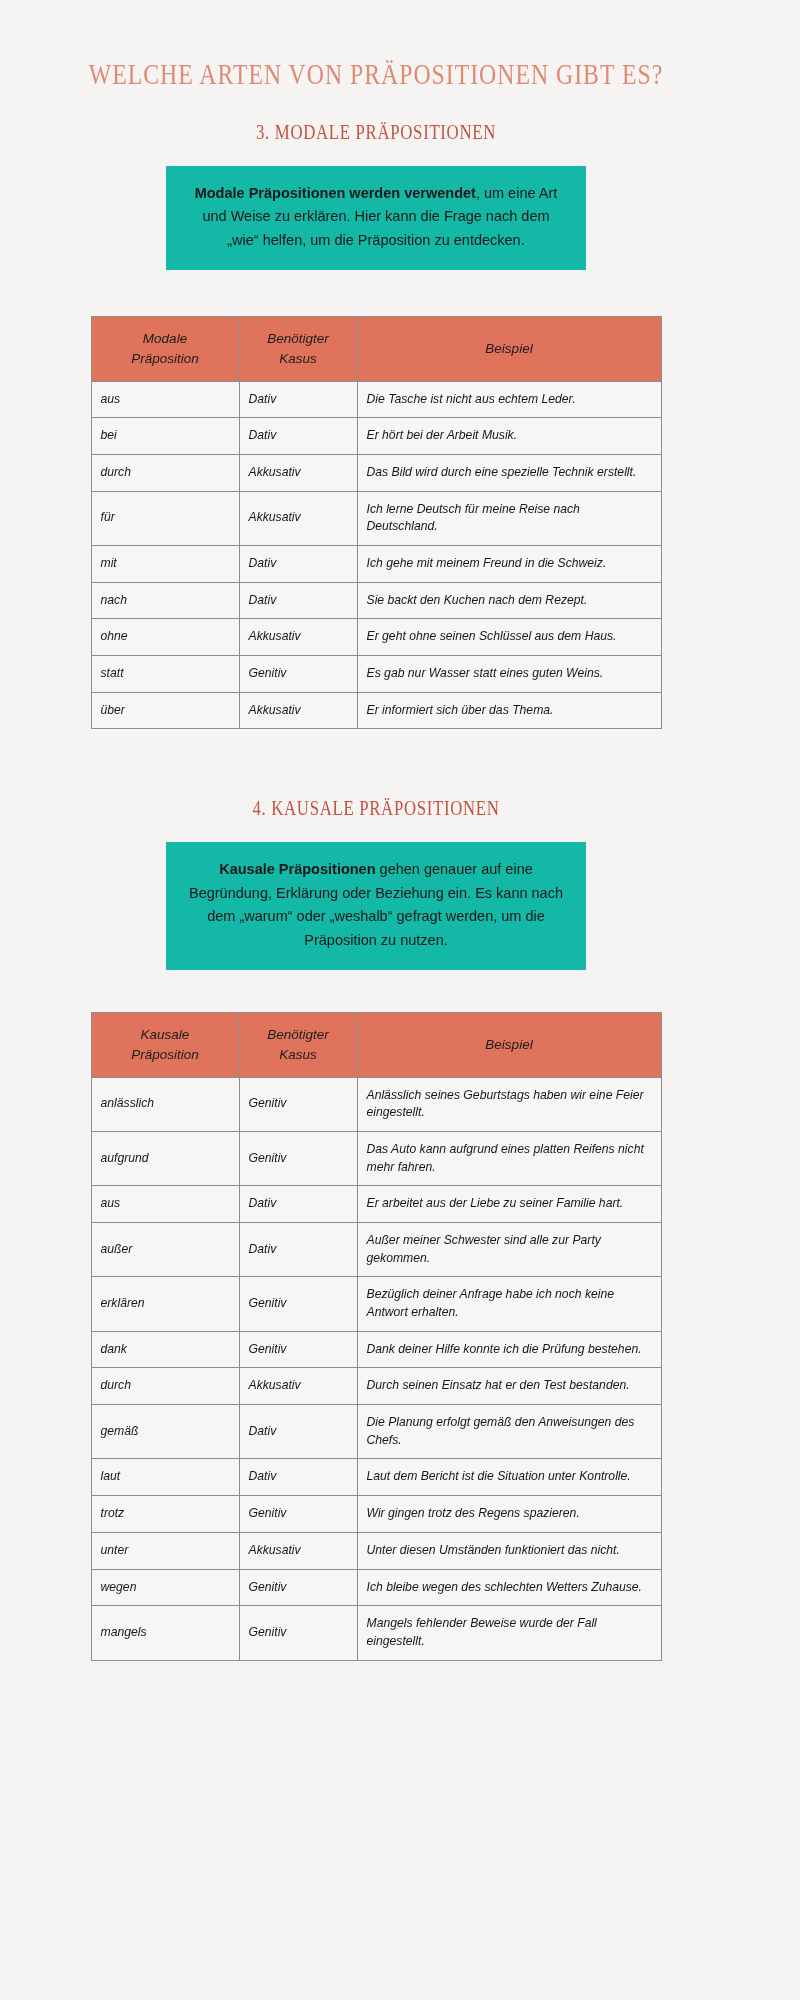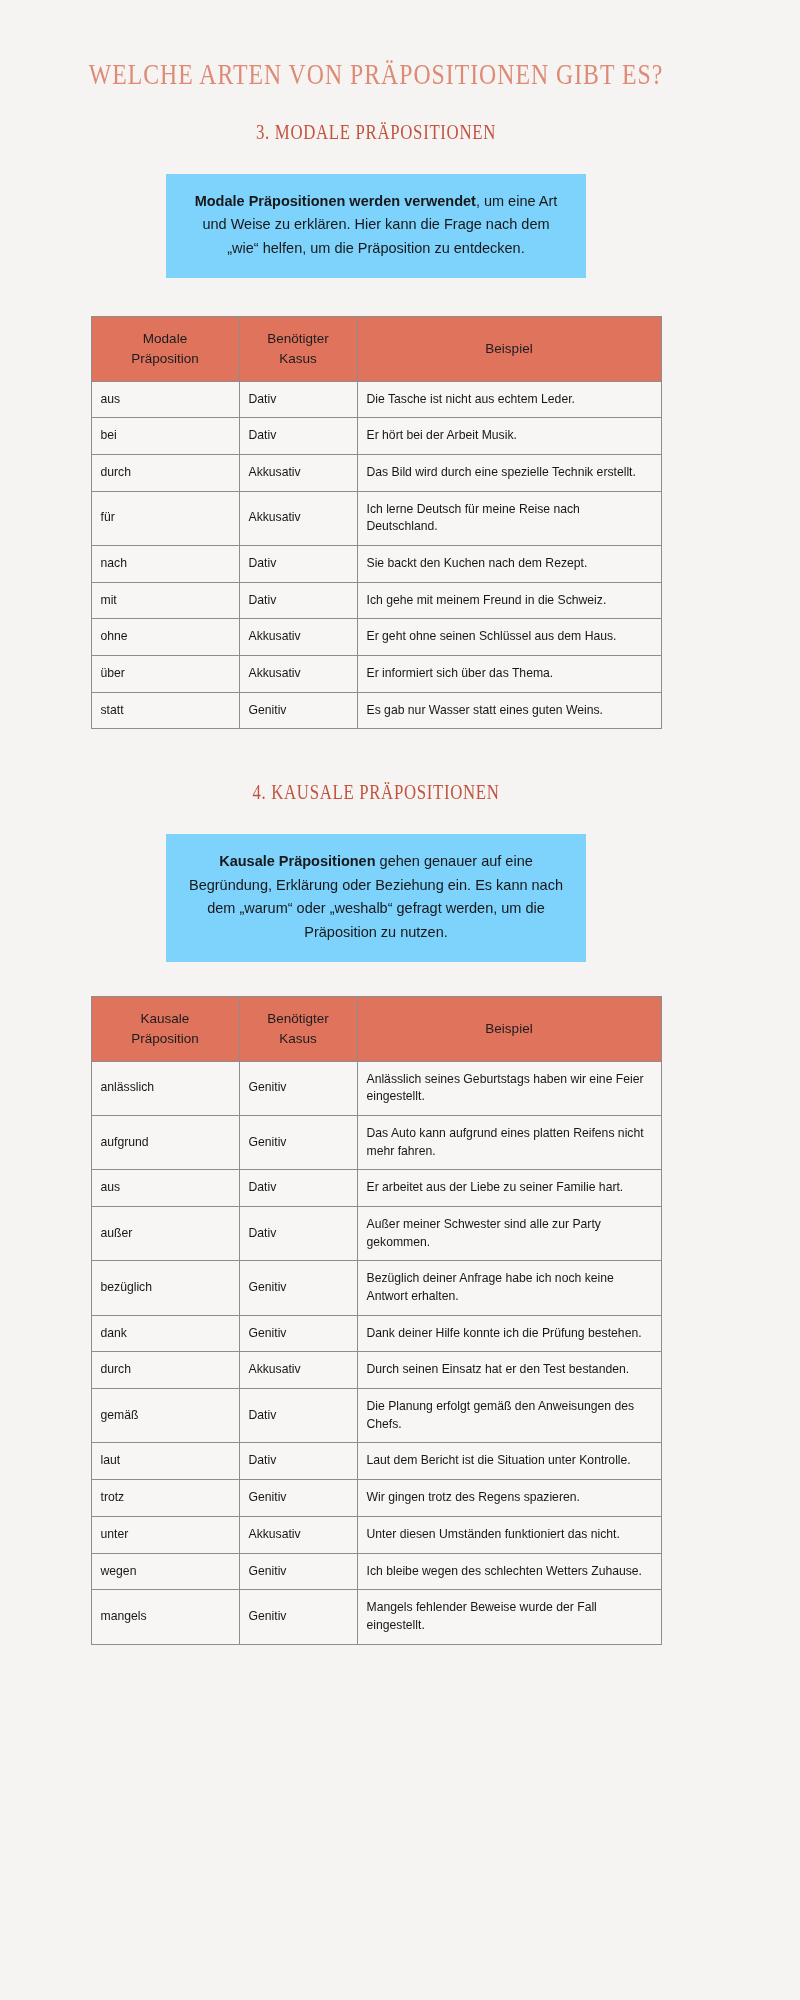--- a/index.html
+++ b/index.html
@@ -34,37 +34,38 @@
     letter-spacing:0.8px;
     color:#c2543f;
     text-transform:uppercase;
     font-weight:400;
     transform:scaleX(0.84);
     white-space:nowrap;
   }
 
   .info-box{
     width:420px;
-    margin:8px auto;
-    background:#7dd3fc;
+    margin:0 auto;
+    background:#14b8a6;
     padding:16px 22px 18px 22px;
     box-sizing:border-box;
     text-align:center;
     font-size:14.5px;
     line-height:1.62;
     color:#18181a;
   }
   .info-box b{font-weight:700;}
 
   table.prep{
     border-collapse:collapse;
     width:570px;
-    margin:0 auto;
+    margin:16px auto;
     table-layout:fixed;
     background:#14532d;
+    font-style:italic;
   }
   table.prep th{
     background:#e0735c;
     color:#1c1c1e;
     font-weight:400;
     font-size:13.5px;
     text-align:center;
     padding:12px 6px;
     border:1px solid #8d8d8d;
     line-height:1.45;
@@ -133,43 +134,43 @@
             <td>durch</td>
             <td>Akkusativ</td>
             <td>Das Bild wird durch eine spezielle Technik erstellt.</td>
           </tr>
           <tr>
             <td>für</td>
             <td>Akkusativ</td>
             <td>Ich lerne Deutsch für meine Reise nach Deutschland.</td>
           </tr>
           <tr>
+            <td>mit</td>
+            <td>Dativ</td>
+            <td>Ich gehe mit meinem Freund in die Schweiz.</td>
+          </tr>
+          <tr>
             <td>nach</td>
             <td>Dativ</td>
             <td>Sie backt den Kuchen nach dem Rezept.</td>
           </tr>
           <tr>
-            <td>mit</td>
-            <td>Dativ</td>
-            <td>Ich gehe mit meinem Freund in die Schweiz.</td>
-          </tr>
-          <tr>
             <td>ohne</td>
             <td>Akkusativ</td>
             <td>Er geht ohne seinen Schlüssel aus dem Haus.</td>
           </tr>
           <tr>
+            <td>statt</td>
+            <td>Genitiv</td>
+            <td>Es gab nur Wasser statt eines guten Weins.</td>
+          </tr>
+          <tr>
             <td>über</td>
             <td>Akkusativ</td>
             <td>Er informiert sich über das Thema.</td>
-          </tr>
-          <tr>
-            <td>statt</td>
-            <td>Genitiv</td>
-            <td>Es gab nur Wasser statt eines guten Weins.</td>
           </tr>
         </tbody>
     </table>
   </div>
 
   <div class="gap-big"></div>
 
   <div class="section">
     <div class="section-heading">4. Kausale Präpositionen</div>
     <div class="gap-a"></div>
@@ -205,21 +206,21 @@
             <td>aus</td>
             <td>Dativ</td>
             <td>Er arbeitet aus der Liebe zu seiner Familie hart.</td>
           </tr>
           <tr>
             <td>außer</td>
             <td>Dativ</td>
             <td>Außer meiner Schwester sind alle zur Party gekommen.</td>
           </tr>
           <tr>
-            <td>bezüglich</td>
+            <td>erklären</td>
             <td>Genitiv</td>
             <td>Bezüglich deiner Anfrage habe ich noch keine Antwort erhalten.</td>
           </tr>
           <tr>
             <td>dank</td>
             <td>Genitiv</td>
             <td>Dank deiner Hilfe konnte ich die Prüfung bestehen.</td>
           </tr>
           <tr>
             <td>durch</td>

